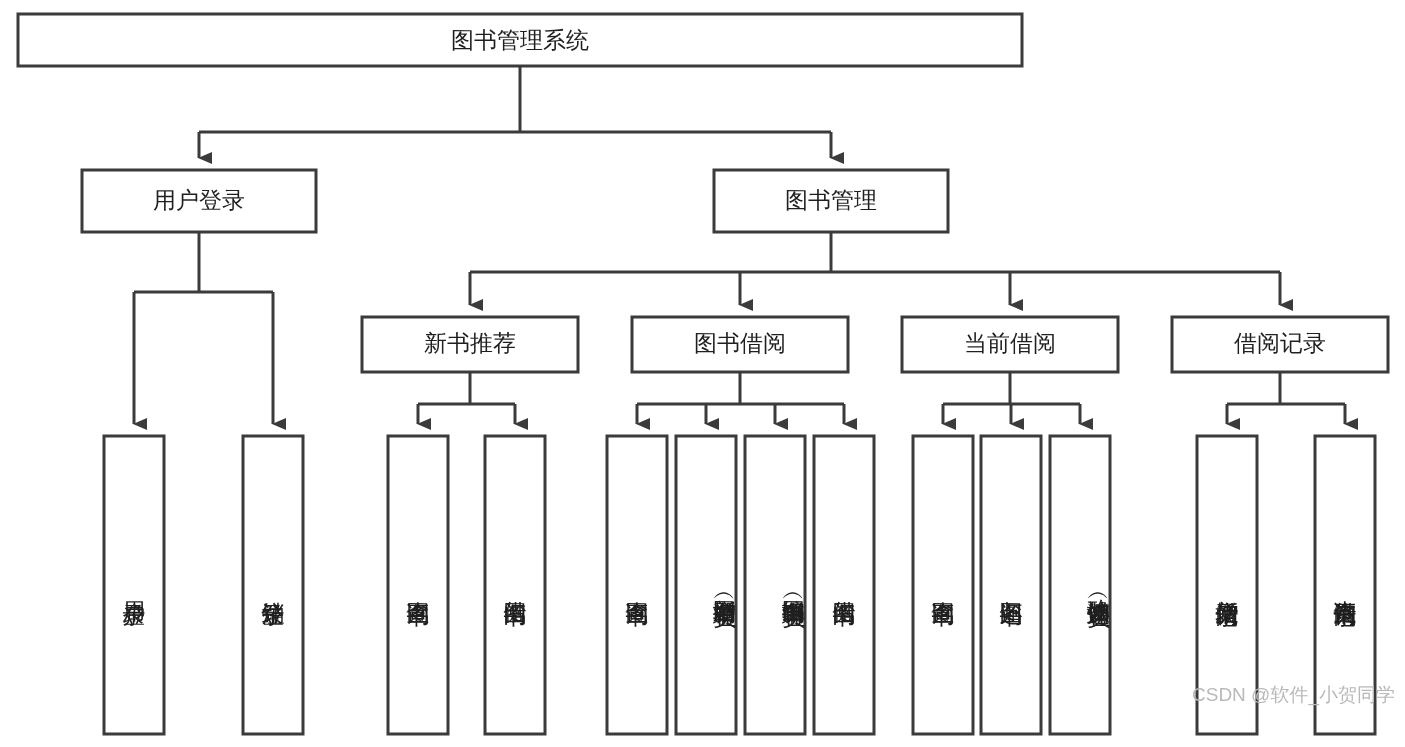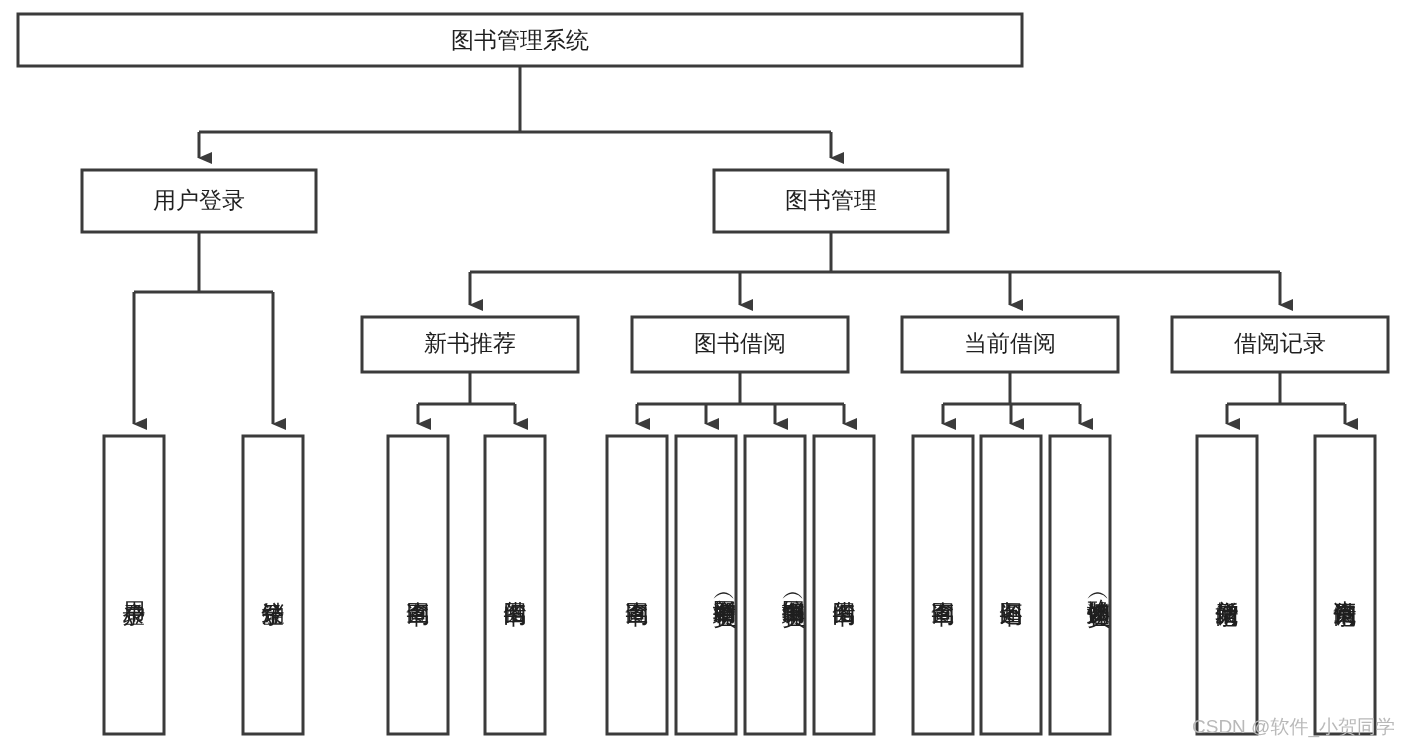--- a/index.html
+++ b/index.html
@@ -179,15 +179,15 @@
   <div class="node-label-v" style="left:745px; top:440px; width:60px; height:290px; display:flex; align-items:flex-start; justify-content:center;">编辑图书（管理员）</div>
   <div class="node-label-v" style="left:814px; top:436px; width:60px; height:298px; display:flex; align-items:center; justify-content:center;">借阅图书</div>
 
   <div class="node-label-v" style="left:913px; top:436px; width:60px; height:298px; display:flex; align-items:center; justify-content:center;">查询图书</div>
   <div class="node-label-v" style="left:981px; top:436px; width:60px; height:298px; display:flex; align-items:center; justify-content:center;">归还图书</div>
   <div class="node-label-v" style="left:1050px; top:440px; width:60px; height:290px; display:flex; align-items:flex-start; justify-content:center;">确认归还（管理员）</div>
 
   <div class="node-label-v" style="left:1197px; top:436px; width:60px; height:298px; display:flex; align-items:center; justify-content:center;">新增借阅记录</div>
   <div class="node-label-v" style="left:1315px; top:436px; width:60px; height:298px; display:flex; align-items:center; justify-content:center;">查询借阅记录</div>
 
-  <div class="watermark" style="left:1192px; top:714px;">CSDN @软件_小贺同学</div>
+  <div class="watermark" style="left:1192px; top:682px;">CSDN @软件_小贺同学</div>
 
 </div>
 
 </body></html>

